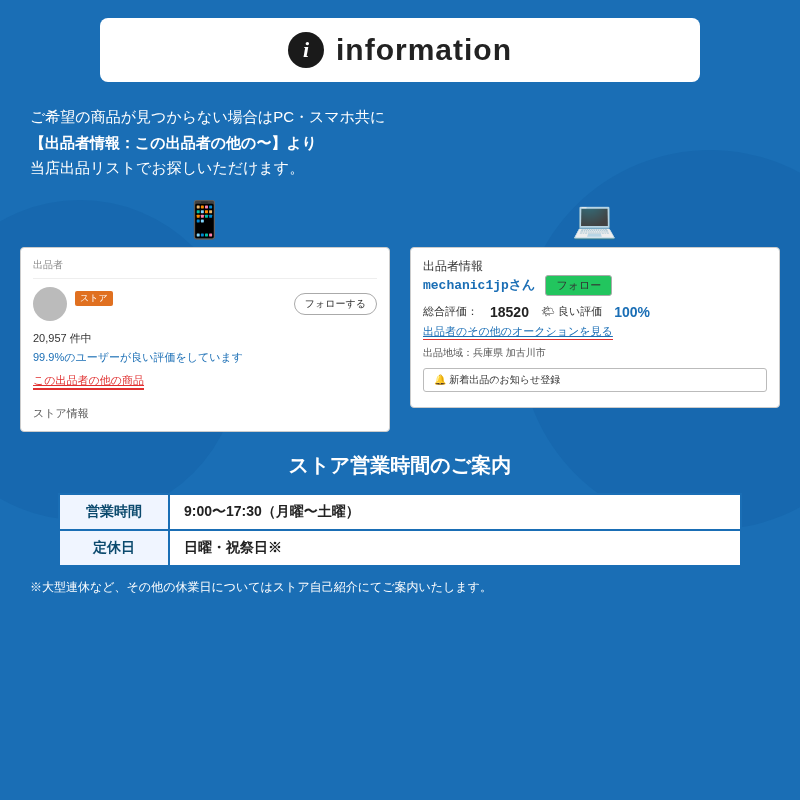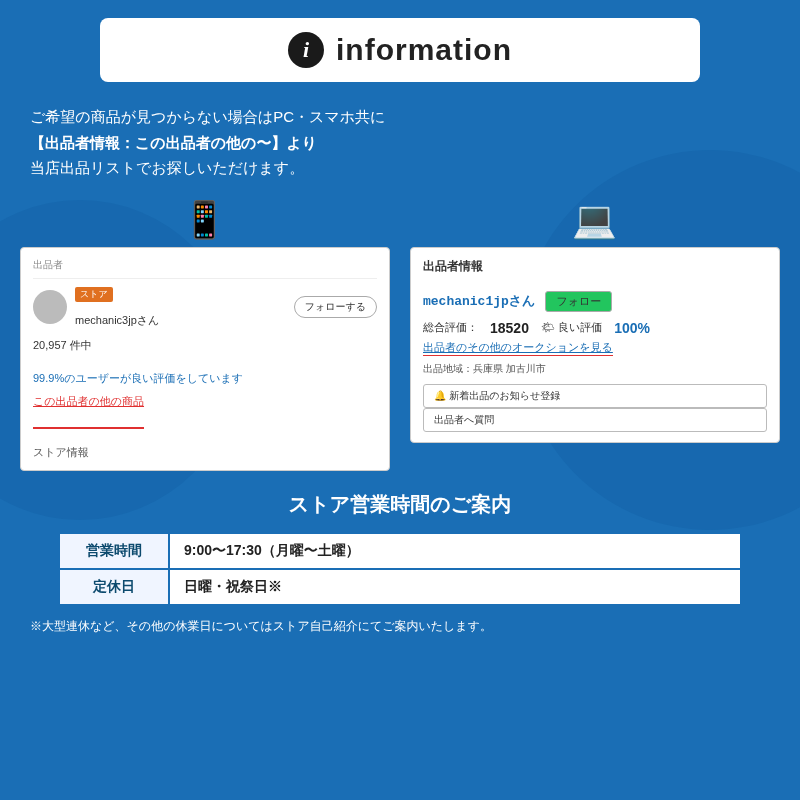--- a/index.html
+++ b/index.html
@@ -166,50 +166,50 @@
       border-radius: 12px;
       padding: 3px 10px;
       font-size: 10px;
       color: #333;
       background: white;
     }
 
     .review-count {
       font-size: 11px;
       color: #333;
-      margin-bottom: 18px;
+      margin-bottom: 4px;
     }
 
     .review-pct {
       font-size: 11px;
       color: #1a6eb5;
       margin-bottom: 8px;
     }
 
     .other-items-link {
       font-size: 11px;
       color: #e03030;
       text-decoration: underline;
       margin-bottom: 8px;
       border-bottom: 2px solid #e03030;
       display: inline-block;
-      padding-bottom: 18px;
+      padding-bottom: 0;
     }
 
     .store-info-label {
       font-size: 11px;
       color: #555;
     }
 
     
     .pc-screenshot .seller-info-title {
       font-size: 12px;
-      font-weight: bold;
-      color: #333;
-      margin-bottom: 16px;
+      font-weight: normal;
+      color: #333;
+      margin-bottom: 0;
     }
 
     .pc-seller-row {
       display: flex;
       align-items: center;
       gap: 10px;
       margin-bottom: 8px;
     }
 
     .pc-seller-name {
@@ -272,20 +272,21 @@
       margin-bottom: 8px;
     }
 
     .pc-btn {
       border: 1px solid #bbb;
       border-radius: 3px;
       padding: 4px 10px;
       font-size: 10px;
       color: #333;
       background: white;
+      margin-bottom: 5px;
       display: flex;
       align-items: center;
       gap: 4px;
     }
 
     
     .business-section {
       background: transparent;
     }
 
@@ -352,21 +353,20 @@
   <div class="screenshots-row">
 
     <div class="screenshot-col">
       <div class="device-icon">📱</div>
       <div class="screenshot-box">
         <div class="seller-label">出品者</div>
         <div class="seller-row">
           <div class="avatar"></div>
           <div class="seller-name-group">
             <div class="store-badge">ストア</div>
-            <div class="seller-name">mechanic3jpさん</div>
           </div>
           <div class="follow-btn">フォローする</div>
         </div>
         <div class="review-count">20,957 件中</div>
         <div class="review-pct">99.9%のユーザーが良い評価をしています</div>
         <div class="other-items-link">この出品者の他の商品</div>
         <div style="height:8px"></div>
         <div class="store-info-label">ストア情報</div>
       </div>
     </div>
@@ -381,21 +381,20 @@
         </div>
         <div class="pc-rating-row">
           <span class="pc-rating-label">総合評価：</span>
           <span class="pc-rating-num">18520</span>
           <span class="pc-good-label">🌤 良い評価</span>
           <span class="pc-good-pct">100%</span>
         </div>
         <div class="pc-auction-link">出品者のその他のオークションを見る</div>
         <div class="pc-location">出品地域：兵庫県 加古川市</div>
         <div class="pc-btn">🔔 新着出品のお知らせ登録</div>
-        <div class="pc-btn">出品者へ質問</div>
       </div>
     </div>
 
   </div>
 
   <div class="business-section">
     <div class="business-title">ストア営業時間のご案内</div>
     <table class="hours-table">
       <tbody>
           <tr>

